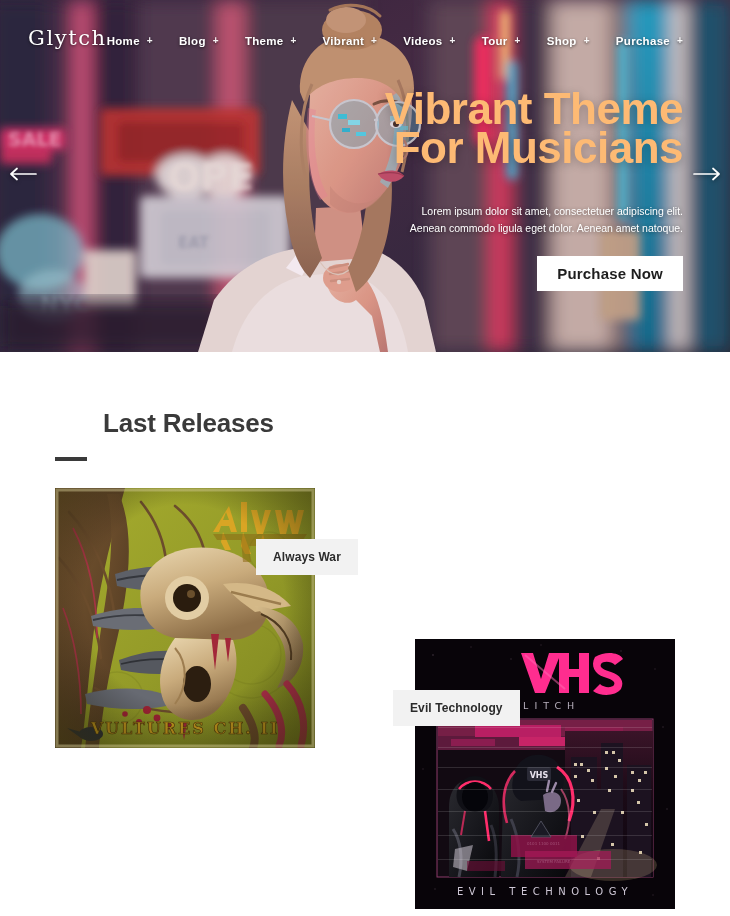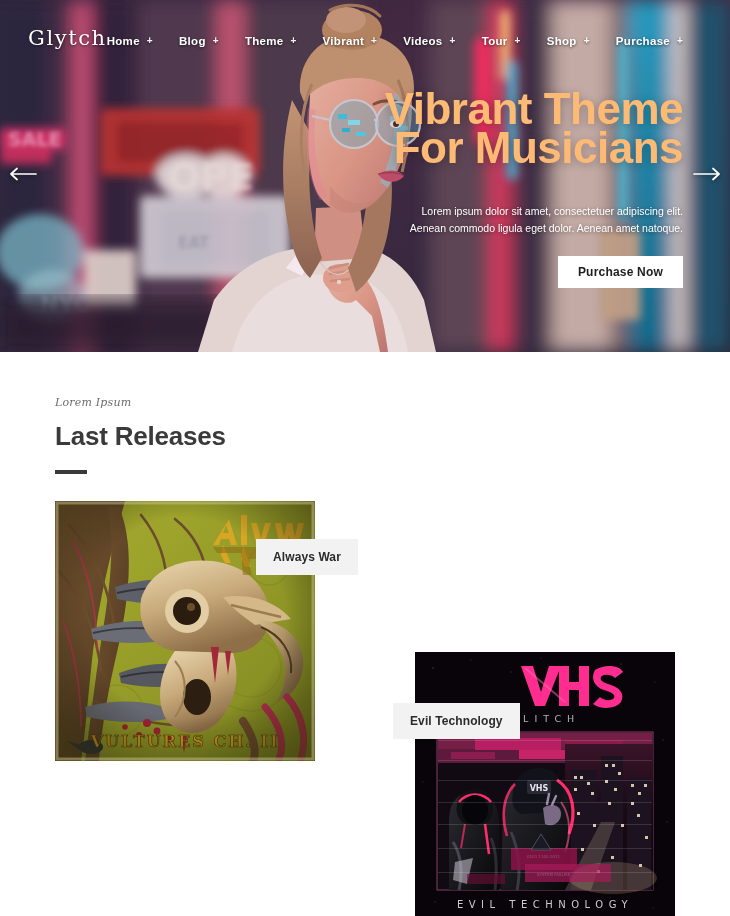--- a/index.html
+++ b/index.html
@@ -134,21 +134,21 @@
     font-weight: 400;
     text-shadow: 0 1px 4px rgba(0,0,0,.45);
   }
 
   .hero-btn-wrap { margin-top: 20px; display: flex; justify-content: flex-end; }
 
   .hero-btn {
     display: inline-block;
     background: #ffffff;
     color: #1e1e1e;
-    font-size: 12px;
+    font-size: 15px;
     font-weight: 700;
     padding: 9px 20px;
     border: none;
     cursor: pointer;
     font-family: "Liberation Sans", sans-serif;
     letter-spacing: .2px;
   }
 
   
   .slider-arrow {
@@ -183,20 +183,21 @@
     color: #6d6d6d;
     letter-spacing: .2px;
   }
 
   .sec-title {
     margin-top: 12px;
     font-size: 26px;
     font-weight: 700;
     color: #3a3a3a;
     letter-spacing: -0.2px;
+    margin-left: 48px;
   }
 
   .sec-rule {
     margin-top: 18px;
     width: 32px;
     height: 4px;
     background: #3a3a3a;
   }
 
   .release-grid {
@@ -218,21 +219,21 @@
     background: #f2f2f2;
     color: #2b2b2b;
     font-size: 12px;
     font-weight: 700;
     padding: 11px 17px;
     white-space: nowrap;
     z-index: 5;
     cursor: pointer;
     letter-spacing: .1px;
   }
-  .label-1 { left: 201px; top: 38px; }
+  .label-1 { left: 201px; top: 51px; }
   .label-2 { left: -22px; top: 51px; }
 </style>
 </head>
 <body>
 
 <div id="page">
 
   <section class="hero">
 
     <div class="hero-photo">
@@ -458,21 +459,20 @@
     <div class="slider-arrow next">
       <svg width="28" height="14" viewBox="0 0 28 14" xmlns="http://www.w3.org/2000/svg">
         <path d="M1 7 H26 M20 1.5 L26 7 L20 12.5" stroke="#ffffff" stroke-width="1.7" fill="none" stroke-linecap="round" stroke-linejoin="round"></path>
       </svg>
     </div>
   </section>
 
   <section class="releases">
 
     <div class="sec-head">
-      <div class="sec-sub">Lorem Ipsum</div>
       <h2 class="sec-title">Last Releases</h2>
       <div class="sec-rule"></div>
     </div>
 
     <div class="release-grid">
 
       <article class="release-card card-1">
         <div class="art">
           <svg viewBox="0 0 260 260" preserveAspectRatio="none" xmlns="http://www.w3.org/2000/svg">
             <defs>

